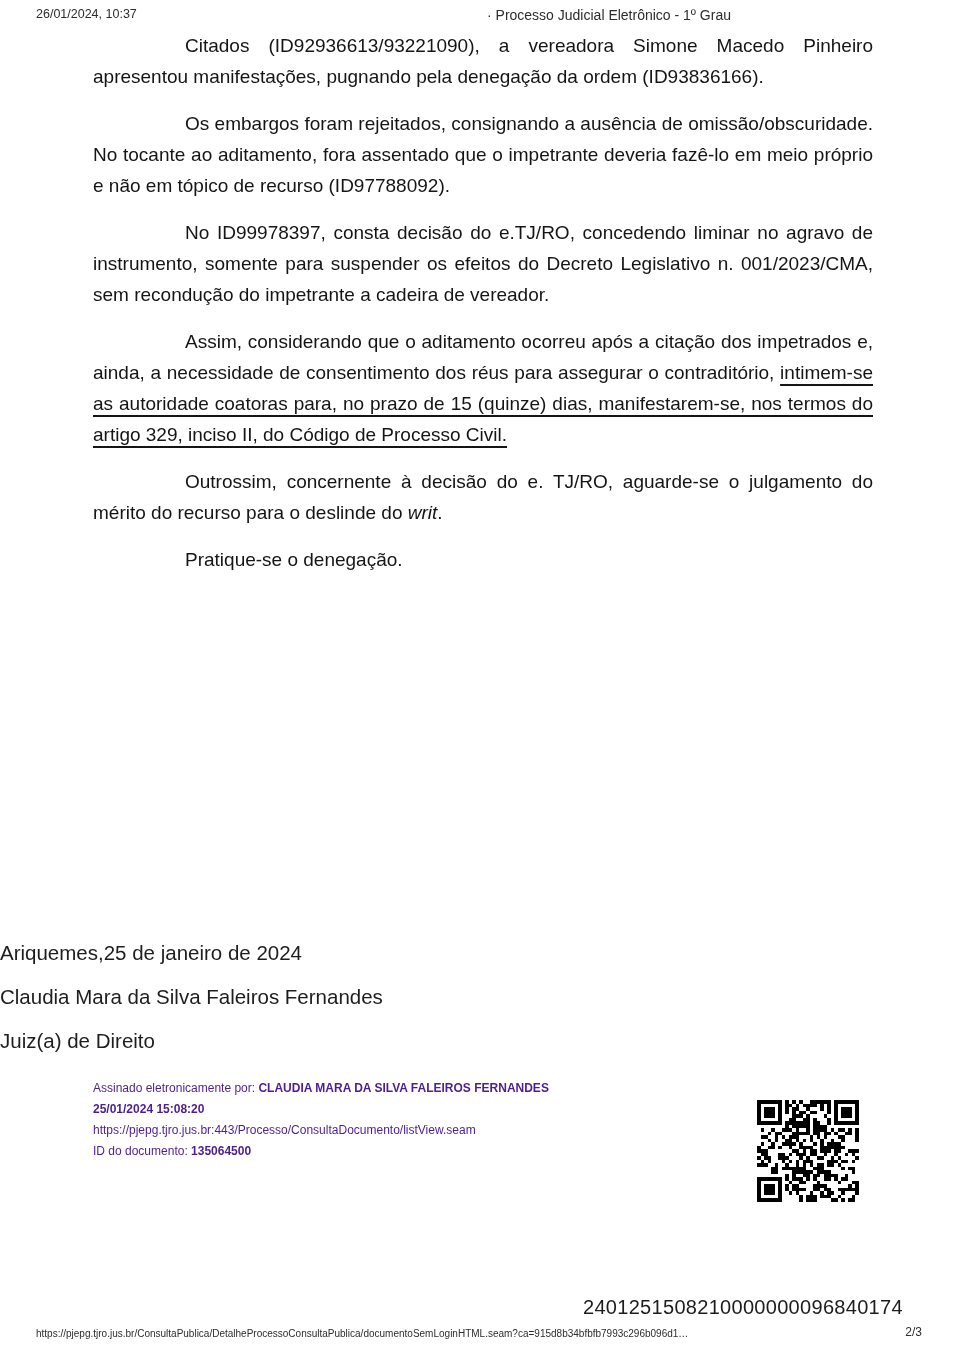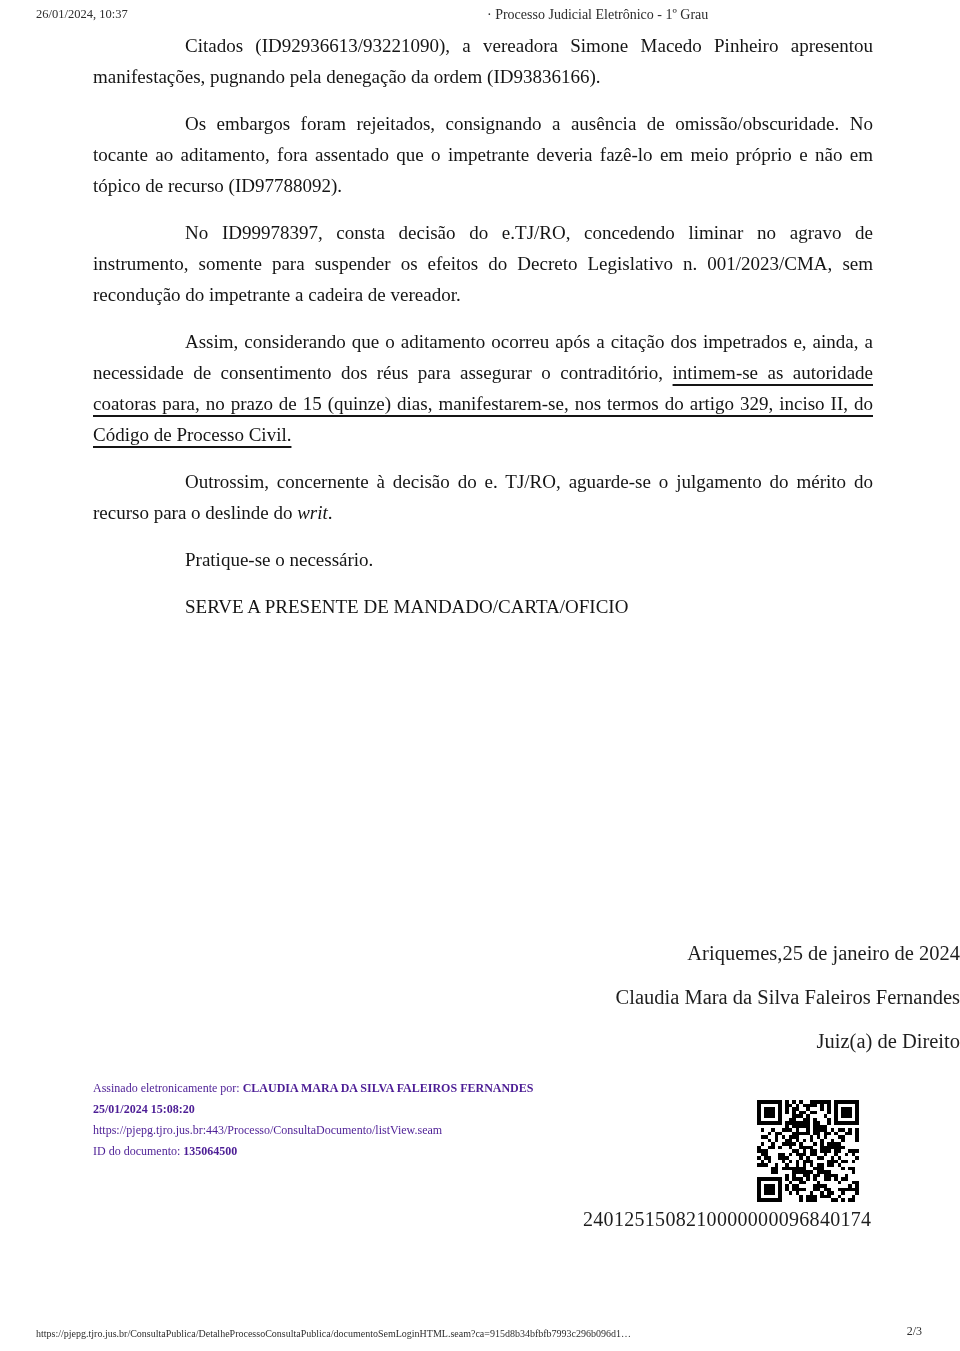--- a/index.html
+++ b/index.html
@@ -2,21 +2,21 @@
 <html><head>
 <meta charset="utf-8">
 <style>
   * { box-sizing: border-box; }
   html, body { margin: 0; padding: 0; background: #ffffff; }
   .page {
     position: relative;
     width: 960px;
     height: 1351px;
     background: #ffffff;
-    font-family: Liberation Serif, serif;
+    font-family: Liberation Sans, sans-serif;
     color: #1b1b1b;
     overflow: hidden;
   }
 
   
   .print-datetime {
     position: absolute; top: 7px; left: 36px;
     font-size: 12.5px; color: #2d2d2d; white-space: nowrap;
   }
   .print-title {
@@ -35,42 +35,42 @@
   .u {
     text-decoration: underline;
     text-decoration-thickness: 1.5px;
     text-underline-offset: 5px;
   }
   .it { font-style: italic; }
 
   
   .closing {
     position: absolute; top: 941px; left: 0; width: 960px;
-    text-align: right; font-size: 20.5px; color: #1e1e1e;
+    text-align: left; font-size: 20.5px; color: #1e1e1e;
   }
   .closing .closing-line { margin-bottom: 20px; line-height: 24px; }
 
   
   .signature {
     position: absolute; top: 1078px; left: 93px; width: 560px;
     font-size: 12px; line-height: 21px; color: #4c1d95;
   }
   .sig-strong { font-weight: bold; }
   .sig-line { display: block; }
 
   
   .qr {
     position: absolute; left: 757px; top: 1100px;
     width: 102px; height: 102px;
   }
   .qr svg { display: block; width: 102px; height: 102px; shape-rendering: crispEdges; }
 
   
   .validation {
-    position: absolute; top: 1208px; left: 583px;
+    position: absolute; top: 1296px; left: 583px;
     font-size: 20px; letter-spacing: 0.3px; color: #1d1d1d; white-space: nowrap;
   }
 
   
   .footer-url {
     position: absolute; bottom: 12px; left: 36px;
     font-size: 10px; color: #2d2d2d; white-space: nowrap;
   }
   .footer-page {
     position: absolute; bottom: 12px; right: 38px;
@@ -84,22 +84,21 @@
 
   <span class="print-datetime">26/01/2024, 10:37</span>
   <span class="print-title">· Processo Judicial Eletrônico - 1º Grau</span>
 
   <main class="doc-body">
     <p><span>Citados (ID92936613/93221090), a vereadora Simone Macedo Pinheiro apresentou manifestações, pugnando pela denegação da ordem (ID93836166).</span></p>
     <p><span>Os embargos foram rejeitados, consignando a ausência de omissão/obscuridade. No tocante ao aditamento, fora assentado que o impetrante deveria fazê-lo em meio próprio e não em tópico de recurso (ID97788092).</span></p>
     <p><span>No ID99978397, consta decisão do e.TJ/RO, concedendo liminar no agravo de instrumento, somente para suspender os efeitos do Decreto Legislativo n. 001/2023/CMA, sem recondução do impetrante a cadeira de vereador.</span></p>
     <p><span>Assim, considerando que o aditamento ocorreu após a citação dos impetrados e, ainda, a necessidade de consentimento dos réus para assegurar o contraditório, </span><span class="u">intimem-se as autoridade coatoras para, no prazo de 15 (quinze) dias, manifestarem-se, nos termos do artigo 329, inciso II, do Código de Processo Civil.</span></p>
     <p><span>Outrossim, concernente à decisão do e. TJ/RO, aguarde-se o julgamento do mérito do recurso para o deslinde do </span><span class="it">writ</span><span>.</span></p>
-    <p><span>Pratique-se o necessário.</span></p>
-    <p class="last"><span>SERVE A PRESENTE DE MANDADO/CARTA/OFICIO</span></p>
+    <p><span>Pratique-se o denegação.</span></p>
   </main>
 
   <section class="closing">
     <div class="closing-line">Ariquemes,25 de janeiro de 2024</div>
     <div class="closing-line">Claudia Mara da Silva Faleiros Fernandes</div>
     <div class="closing-line">Juiz(a) de Direito</div>
   </section>
 
   <section class="signature">
     <span>Assinado eletronicamente por: </span><span class="sig-strong">CLAUDIA MARA DA SILVA FALEIROS FERNANDES</span>

